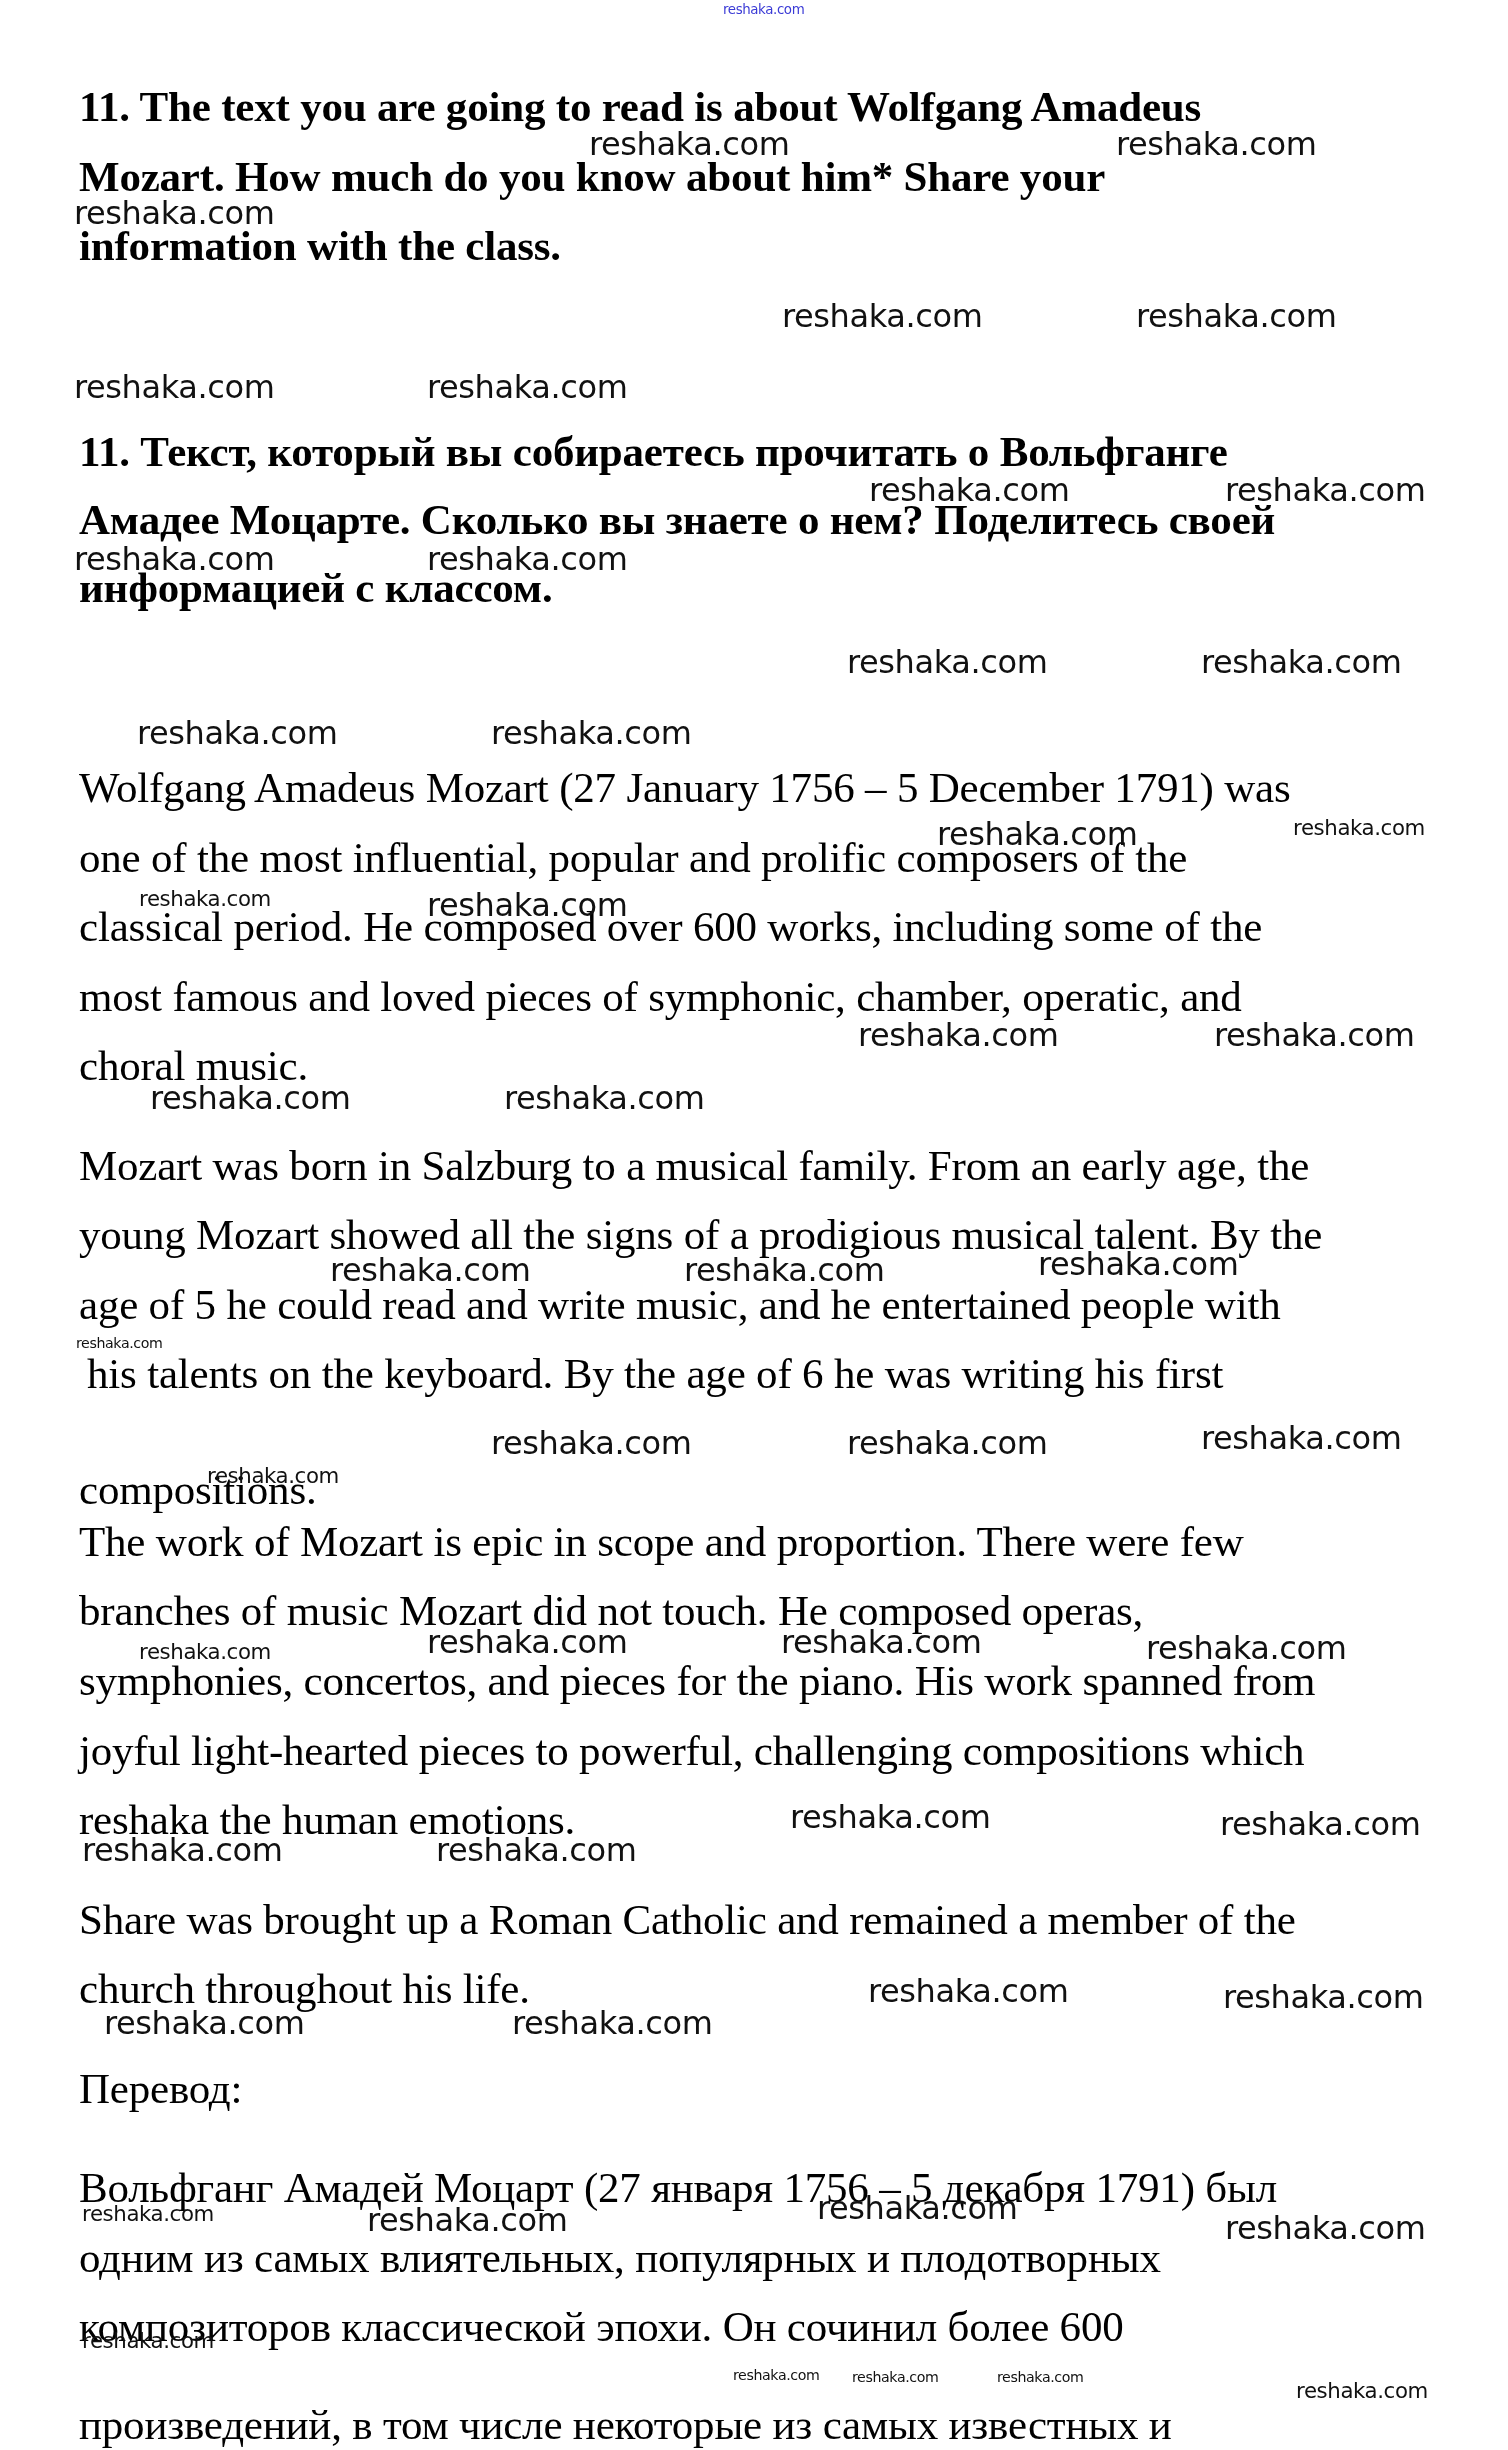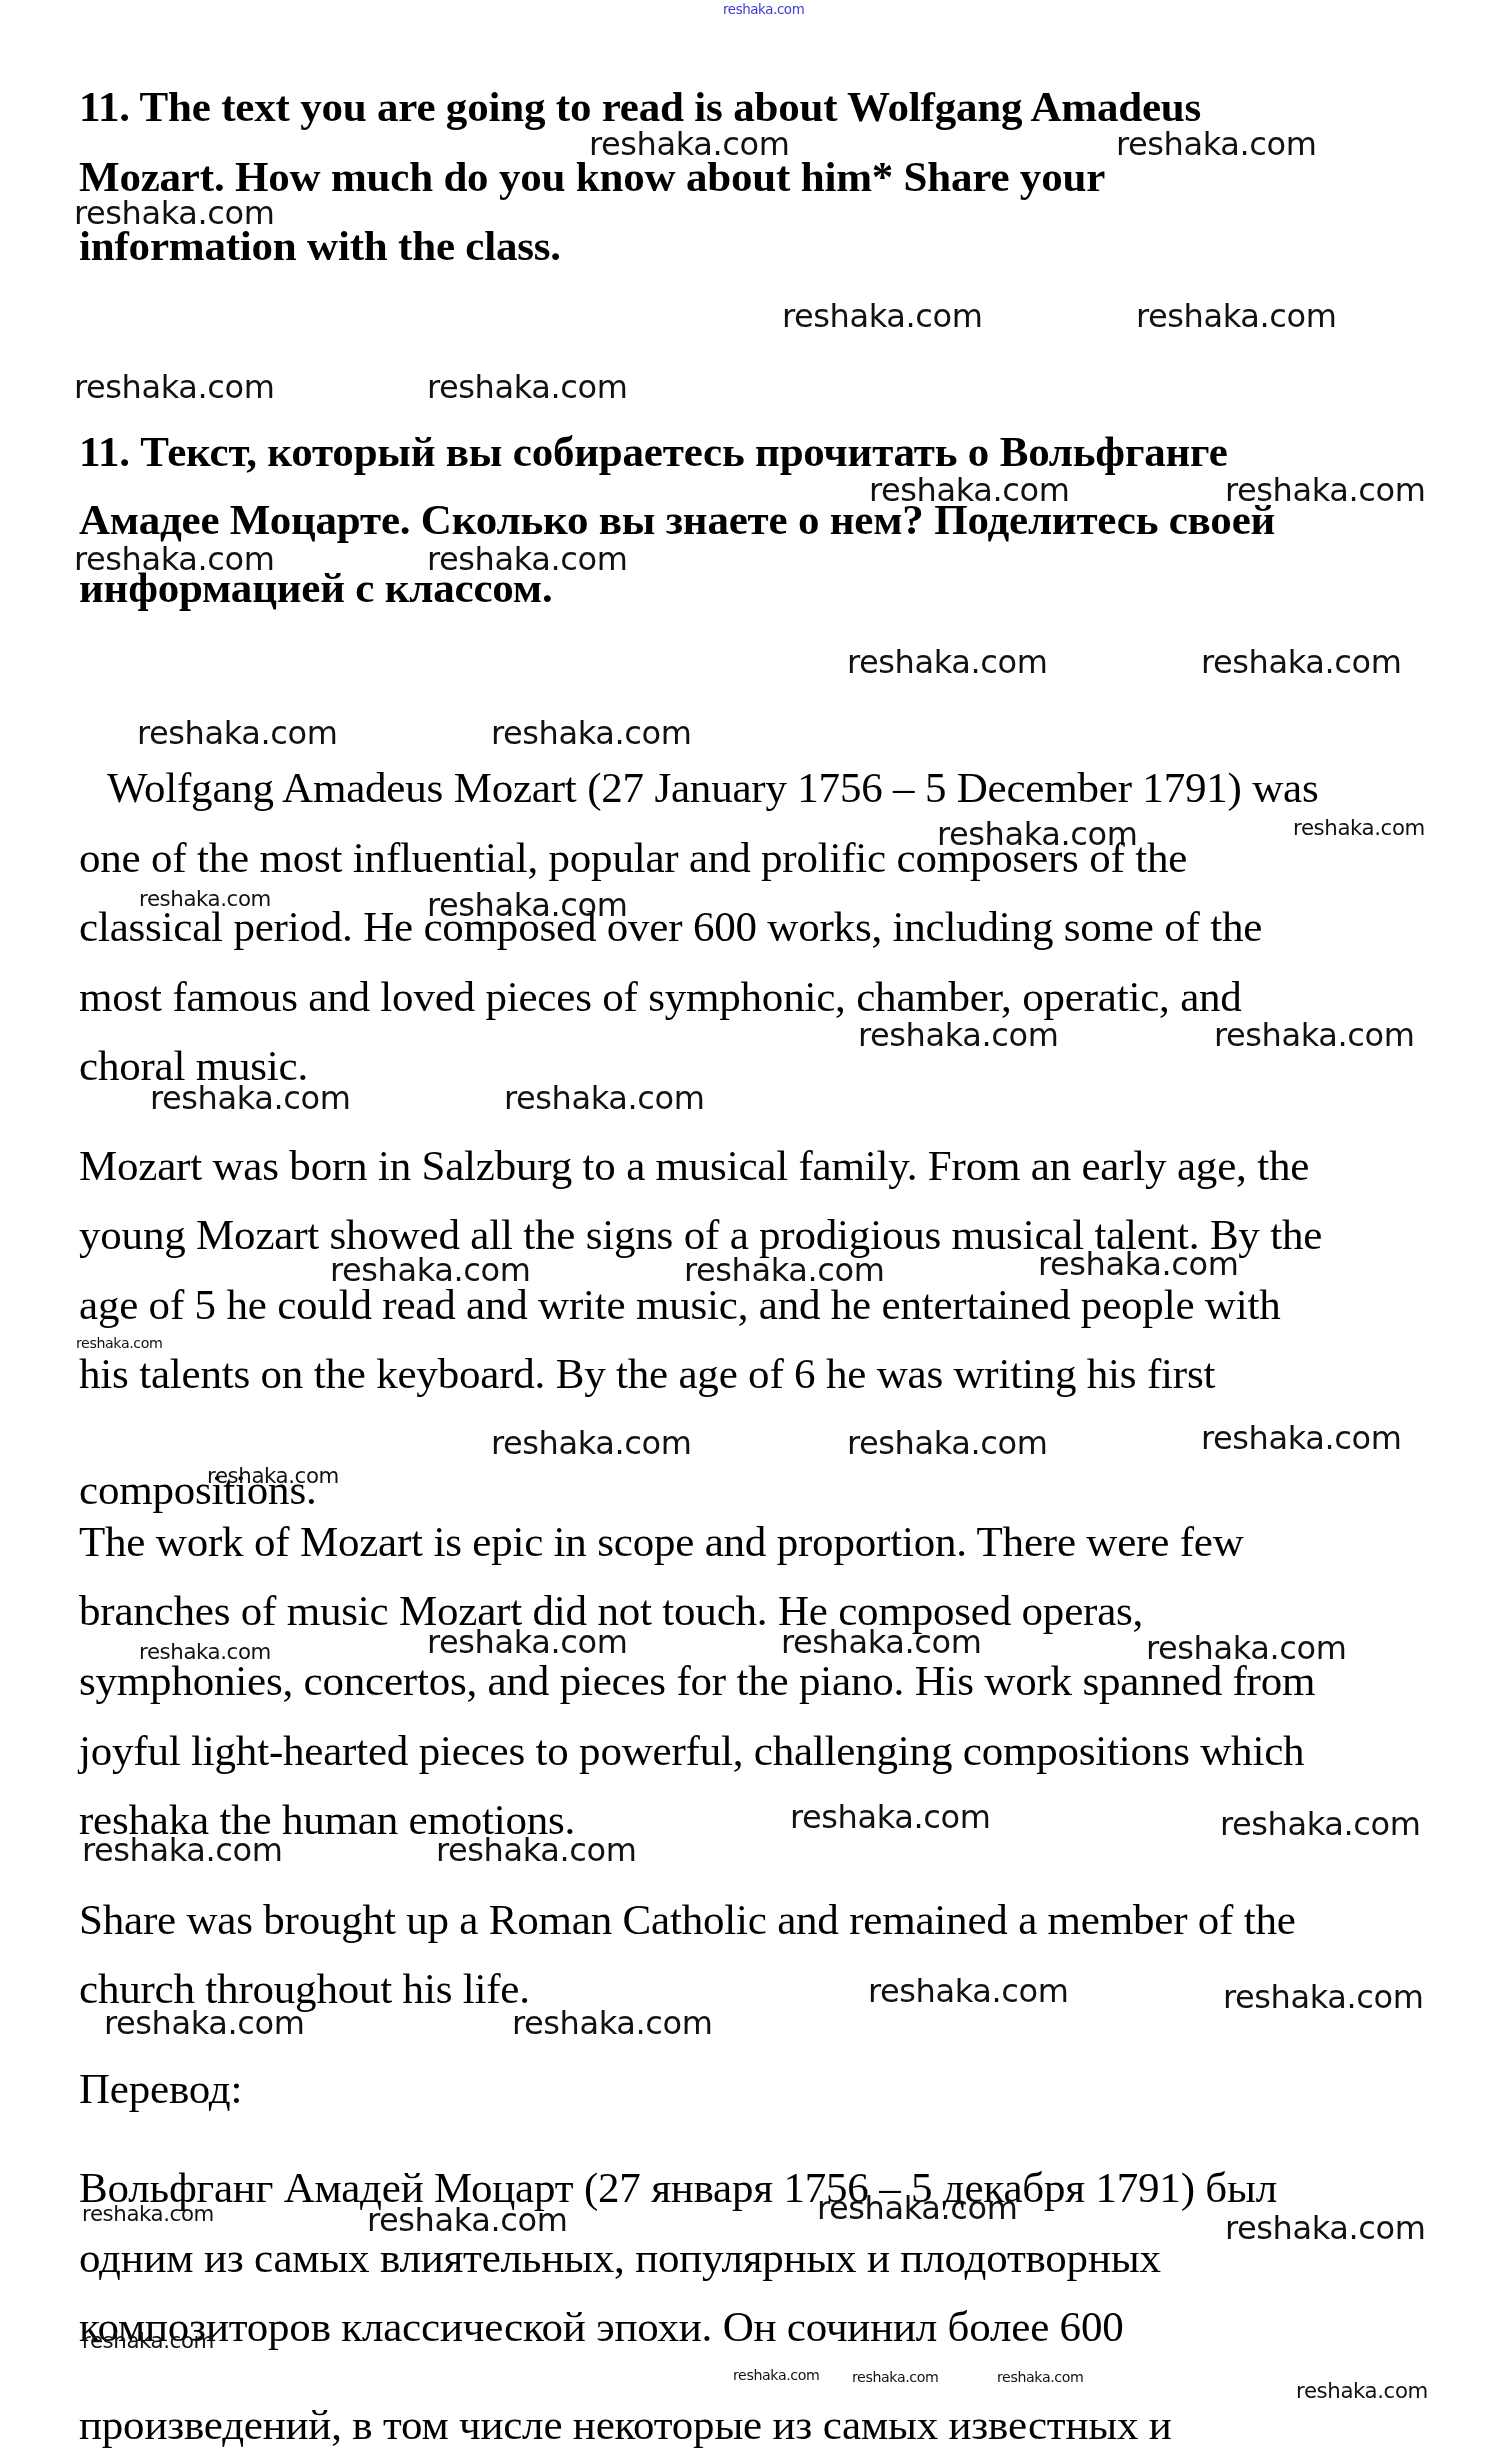--- a/index.html
+++ b/index.html
@@ -26,32 +26,32 @@
     <div class="line h" style="top:221px;">information with the class.</div>
   </div>
 
   <div>
     <div class="line h" style="top:427px;">11. Текст, который вы собираетесь прочитать о Вольфганге</div>
     <div class="line h" style="top:495px;">Амадее Моцарте. Сколько вы знаете о нем? Поделитесь своей</div>
     <div class="line h" style="top:563px;">информацией с классом.</div>
   </div>
 
   <div>
-    <div class="line p" style="top:763px;margin-left:28px;">Wolfgang Amadeus Mozart (27 January 1756 – 5 December 1791) was</div>
+    <div class="line p" style="top:763px;">Wolfgang Amadeus Mozart (27 January 1756 – 5 December 1791) was</div>
     <div class="line p" style="top:833px;">one of the most influential, popular and prolific composers of the</div>
     <div class="line p" style="top:902px;">classical period. He composed over 600 works, including some of the</div>
     <div class="line p" style="top:972px;">most famous and loved pieces of symphonic, chamber, operatic, and</div>
     <div class="line p" style="top:1041px;">choral music.</div>
   </div>
 
   <div>
     <div class="line p" style="top:1141px;">Mozart was born in Salzburg to a musical family. From an early age, the</div>
     <div class="line p" style="top:1210px;">young Mozart showed all the signs of a prodigious musical talent. By the</div>
     <div class="line p" style="top:1280px;">age of 5 he could read and write music, and he entertained people with</div>
-    <div class="line p" style="top:1349px;">his talents on the keyboard. By the age of 6 he was writing his first</div>
+    <div class="line p" style="top:1349px;margin-left:8px;">his talents on the keyboard. By the age of 6 he was writing his first</div>
     <div class="line p" style="top:1465px;">compositions.</div>
   </div>
 
   <div>
     <div class="line p" style="top:1517px;">The work of Mozart is epic in scope and proportion. There were few</div>
     <div class="line p" style="top:1586px;">branches of music Mozart did not touch. He composed operas,</div>
     <div class="line p" style="top:1656px;">symphonies, concertos, and pieces for the piano. His work spanned from</div>
     <div class="line p" style="top:1726px;">joyful light-hearted pieces to powerful, challenging compositions which</div>
     <div class="line p" style="top:1795px;">reshaka the human emotions.</div>
   </div>

